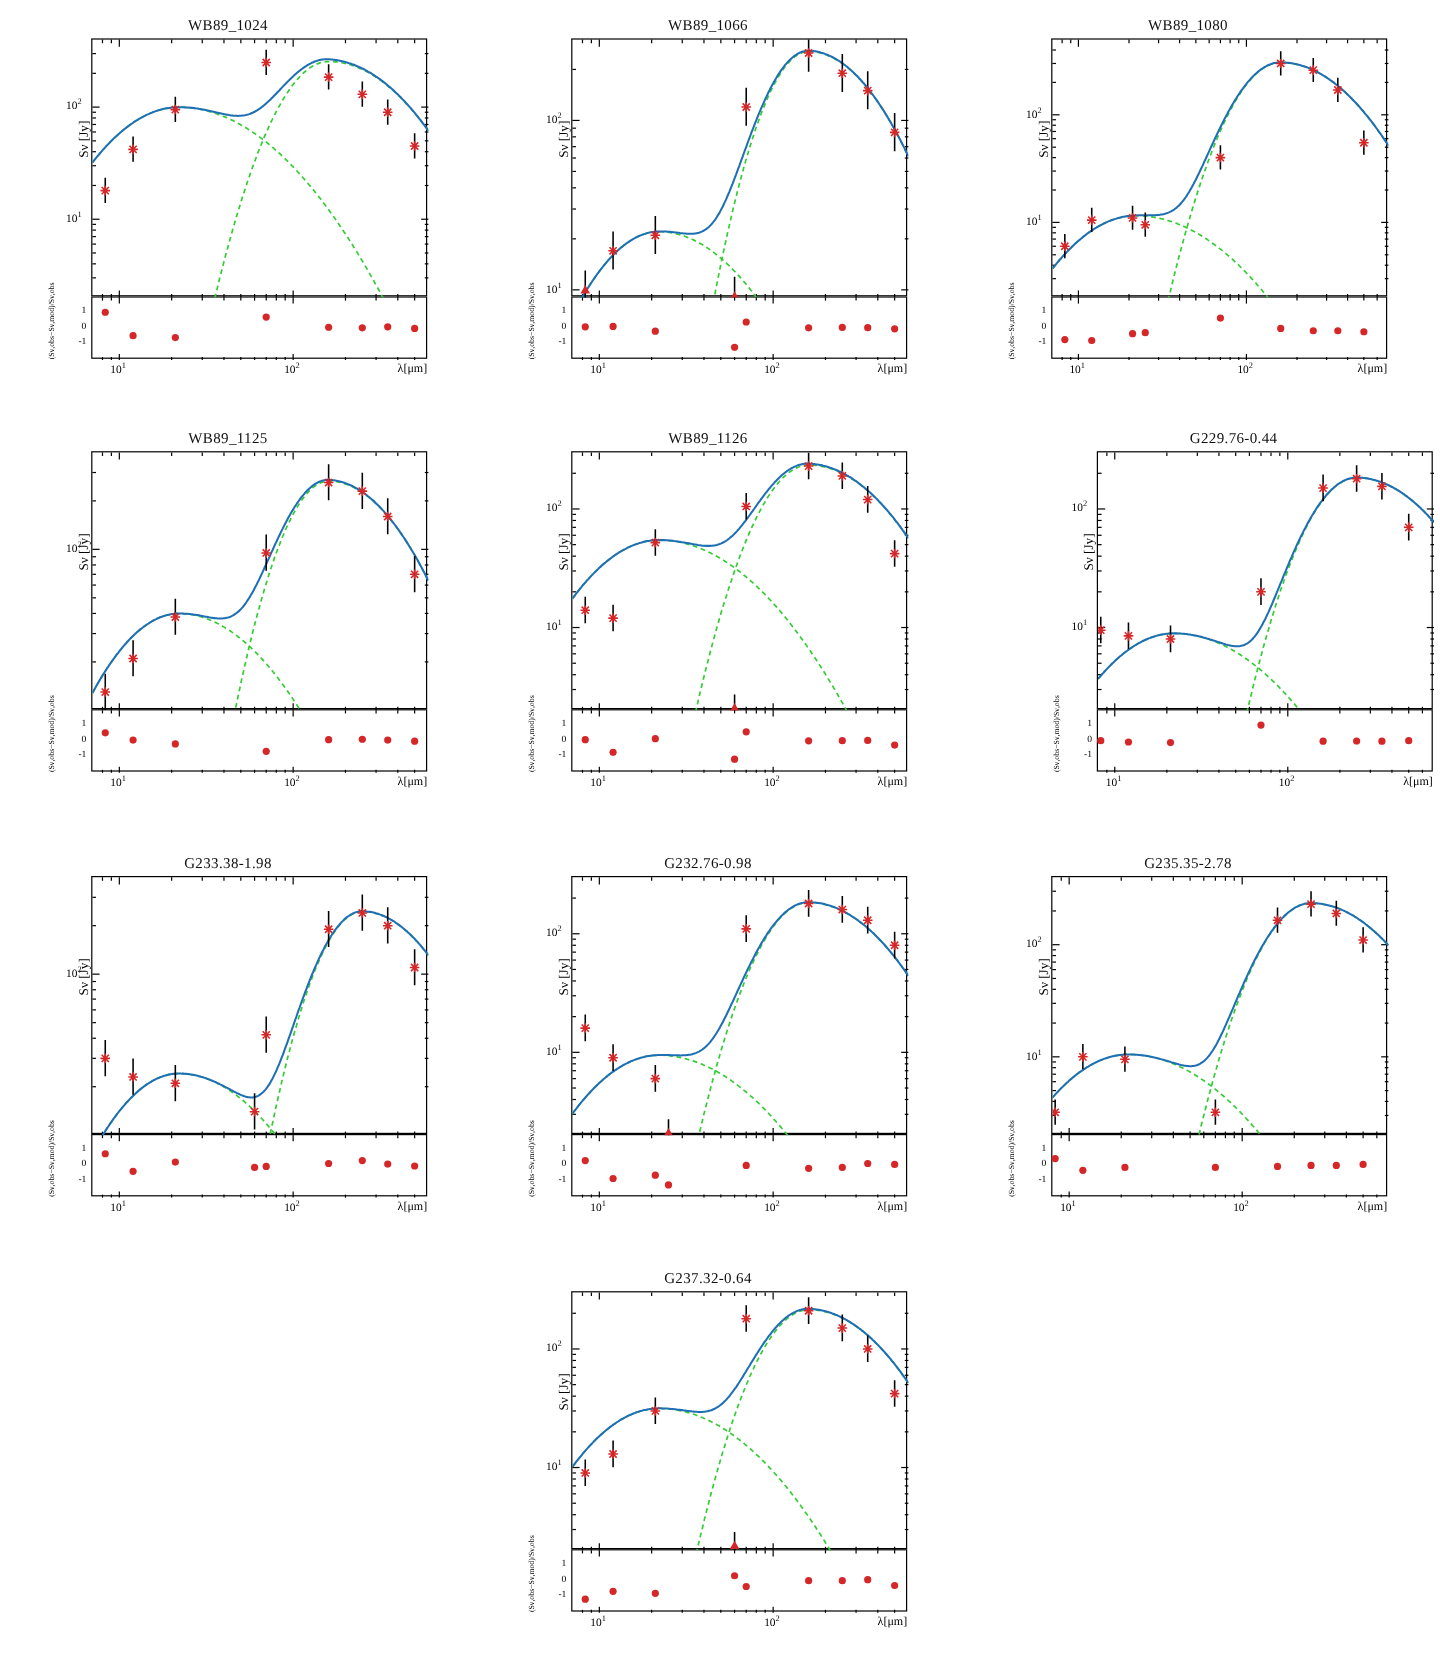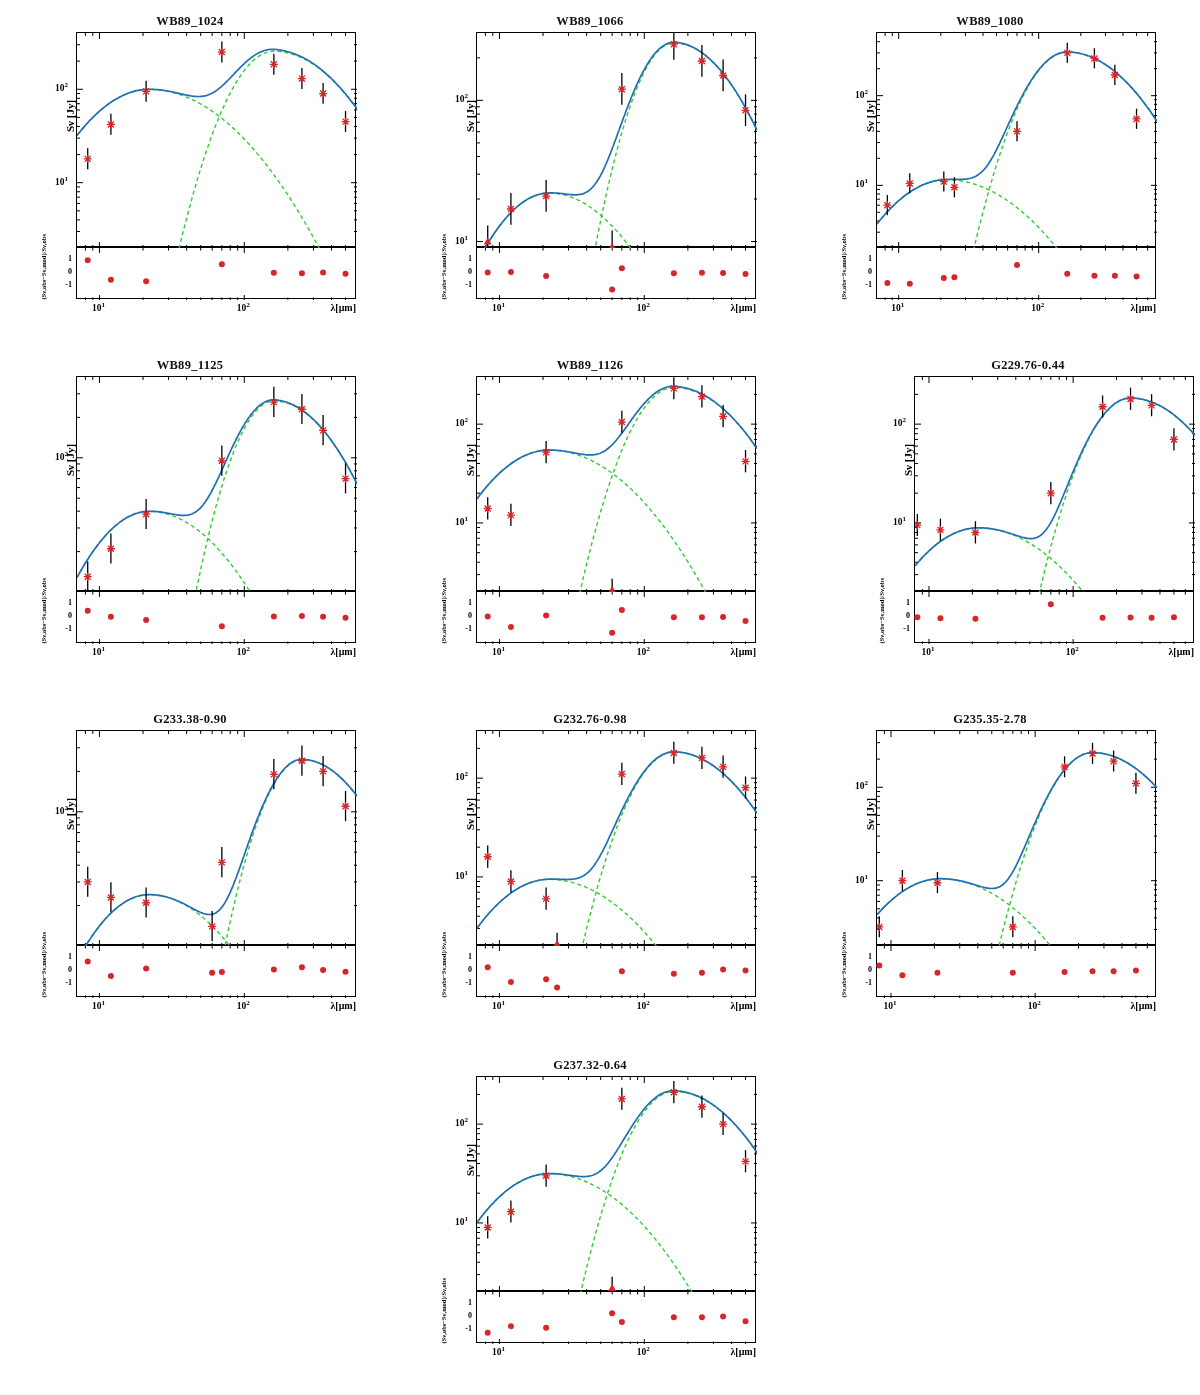--- a/index.html
+++ b/index.html
@@ -1,18 +1,18 @@
 <!DOCTYPE html>
 <html><head>
 <meta charset="utf-8">
 <style>
   html,body{margin:0;padding:0;background:#ffffff;}
   body{width:1200px;height:1395px;font-family:"Liberation Serif",serif;color:#000;}
   .grid{position:relative;width:1200px;height:1395px;}
-  .panel{position:absolute;width:360px;height:330px;font-weight:bold;}
+  .panel{position:absolute;width:360px;height:330px;}
   .panel .title{
     position:absolute;top:0;left:0;width:360px;text-align:center;
     font-size:12.5px;letter-spacing:.3px;color:#111;
   }
   .plotbox{position:absolute;left:66px;top:18px;width:280px;height:215px;
     border:1px solid #000;box-sizing:border-box;background:#fff;}
   .resbox{position:absolute;left:66px;top:233px;width:280px;height:52px;
     border:1px solid #000;box-sizing:border-box;background:#fff;}
   .ylab{position:absolute;left:20px;top:96px;width:80px;text-align:center;
     font-size:11px;transform:rotate(-90deg);transform-origin:center;}
@@ -955,21 +955,21 @@
         <circle cx="25.388953696076285" cy="26.325" r="3" fill="#d62728"></circle>
         <circle cx="60.43033960910398" cy="26.8125" r="3" fill="#d62728"></circle>
         <circle cx="135.81934144699304" cy="12.187500000000002" r="3" fill="#d62728"></circle>
         <circle cx="187.58336157204866" cy="25.675" r="3" fill="#d62728"></circle>
         <circle cx="215.52846056381267" cy="25.5125" r="3" fill="#d62728"></circle>
         <circle cx="236.59729698095836" cy="25.675" r="3" fill="#d62728"></circle>
         <circle cx="258.9311635828543" cy="25.1875" r="3" fill="#d62728"></circle>
       </svg>
     </div>
     <div class="panel" style="left: 10px; top: 712px;">
-      <div class="title">G233.38-0.90</div>
+      <div class="title">G233.38-1.98</div>
       <div class="ylab">Sν [Jy]</div>
       <div class="rylab">(Sν,obs−Sν,mod)/Sν,obs</div>
       <div class="xlab">λ[μm]</div>
       <div class="plotbox"></div>
       <div class="resbox"></div>
       <div class="ytick" style="left: 18px; top: 91.7978px;">10<span class="sup">2</span></div>
       <div class="xtick" style="left: 68.4373px; top: 287px;">10<span class="sup">1</span></div>
       <div class="xtick" style="left: 213.286px; top: 287px;">10<span class="sup">2</span></div>
       <div class="rtick" style="left: 40px; top: 240px;">1</div>
       <div class="rtick" style="left: 40px; top: 253px;">0</div>

